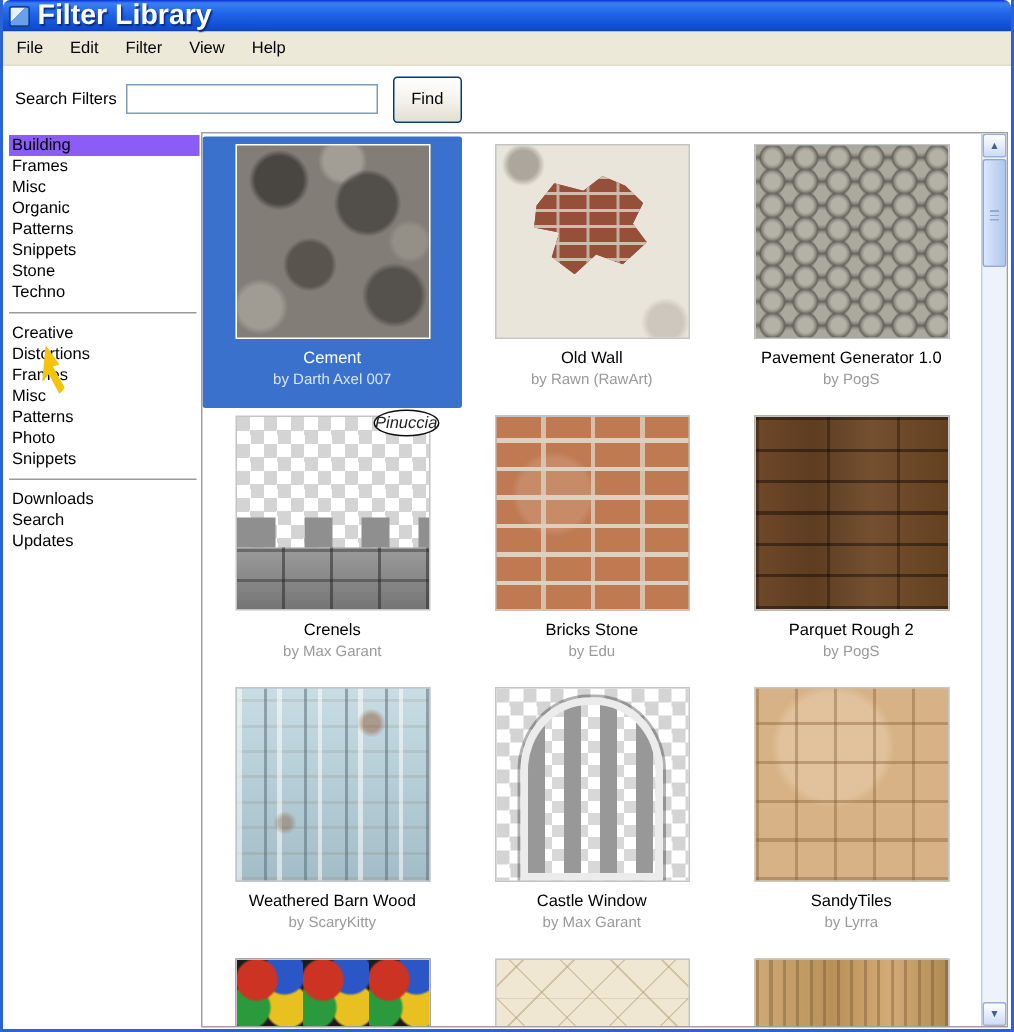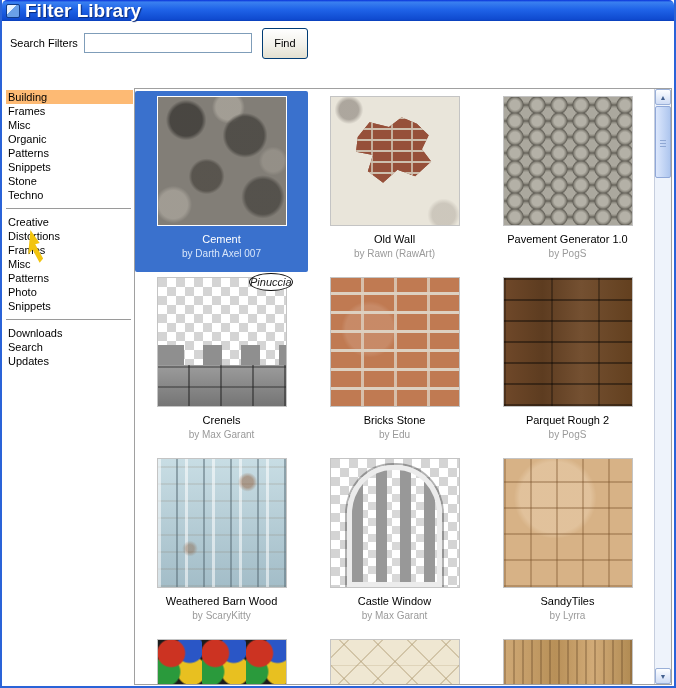--- a/index.html
+++ b/index.html
@@ -23,21 +23,21 @@
   .searchbar { height:44px; background:#fff; display:flex; align-items:center; padding-left:8px; }
   .search-label { font-size:11px; color:#000; margin-right:6px; }
   .search-input { width:168px; height:20px; border:1px solid #7f9db9; font-size:11px; padding:0 3px; font-family:"Liberation Sans", sans-serif; }
   .find-button { margin-left:10px; width:46px; height:31px; font-size:11px; font-family:"Liberation Sans", sans-serif;
     border:1px solid #003c74; border-radius:3px;
     background:linear-gradient(180deg,#ffffff,#f2f1ea 55%,#e3e0d0); cursor:pointer; }
 
   
   .sidebar { position:absolute; left:4px; top:90px; width:127px; background:#fff; }
   .side-item { font-size:11px; line-height:14px; padding-left:2px; color:#000; cursor:default; }
-  .side-item.sel { background:#fdba74; }
+  .side-item.sel { background:#8b5cf6; }
   .sep { border-top:1px solid #9a9a9a; margin:6px 2px 6px 0; }
 
   
   .gridpanel { position:absolute; left:132px; top:88px; right:2px; bottom:1px; border:1px solid #a0a0a0; background:#fff; display:flex; overflow:hidden; }
   .grid { flex:1; display:grid; grid-template-columns:repeat(3,1fr); grid-auto-rows:181px; overflow:hidden; padding-top:2px; }
   .tile { display:flex; flex-direction:column; align-items:center; padding-top:5px; border-radius:2px; }
   .tile.selected { background:#3a71cd; }
   .thumb { width:130px; height:130px; border:1px solid #c4c4c4; position:relative; overflow:hidden; }
   .tile.selected .thumb { border:1px solid #fff; }
   .tname { margin-top:7px; font-size:11px; color:#000; }
@@ -146,20 +146,27 @@
 </head>
 <body>
 
 <div class="window">
 
   <div class="titlebar">
     <span class="app-icon"></span>
     <span class="title-text">Filter Library</span>
   </div>
 
+  <div class="menubar">
+    <span class="menu-item">File</span>
+    <span class="menu-item">Edit</span>
+    <span class="menu-item">Filter</span>
+    <span class="menu-item">View</span>
+    <span class="menu-item">Help</span>
+  </div>
 
   <div class="searchbar">
     <span class="search-label">Search Filters</span>
     <input class="search-input" type="text" value="" style="">
     <button class="find-button">Find</button>
   </div>
 
   <div class="sidebar">
     <div class="side-item sel">Building</div>
     <div class="side-item">Frames</div>

